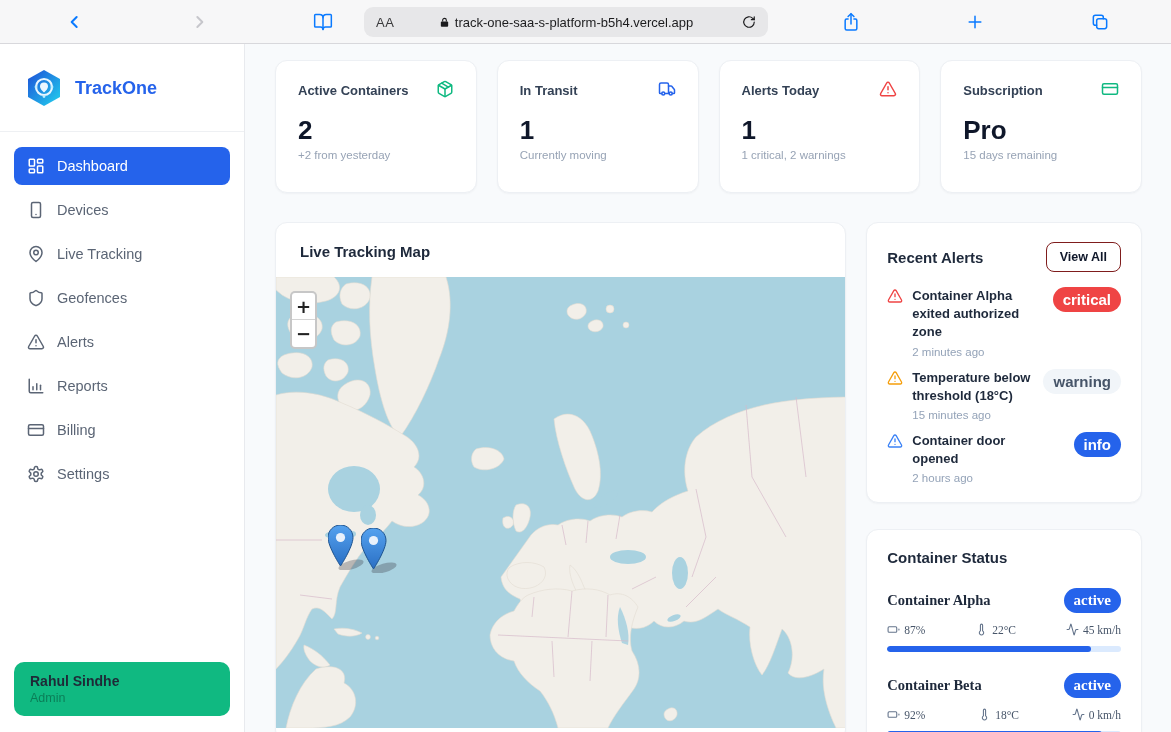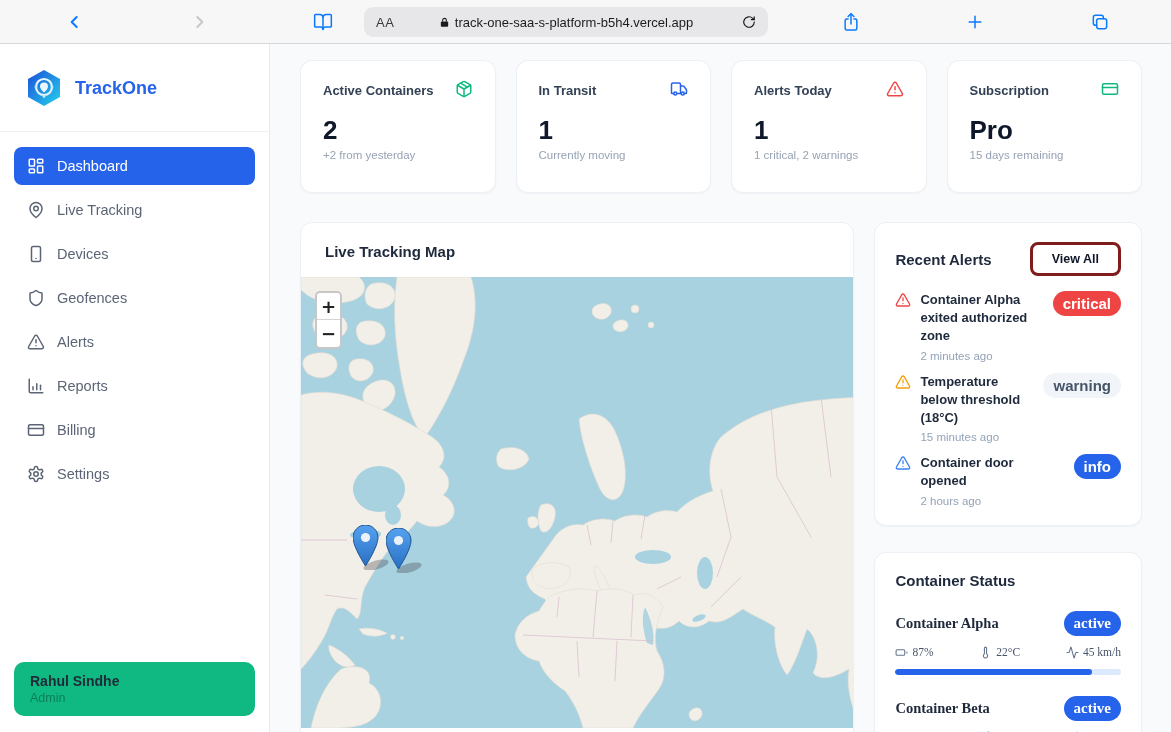--- a/index.html
+++ b/index.html
@@ -17,21 +17,21 @@
   .reader-btn { position:absolute; left:12px; font-size:13px; color:#3a3a3c; letter-spacing:.5px; }
   .addr-center { flex:1; display:flex; align-items:center; justify-content:center; gap:5px;
                  font-size:13px; color:#1c1c1e; }
   .addr-center svg { width:11px; height:11px; color:#1c1c1e; }
   .refresh-btn { position:absolute; right:8px; width:22px; height:22px; display:flex; align-items:center;
                  justify-content:center; color:#1c1c1e; }
   .refresh-btn svg { width:14px; height:14px; }
 
   
   .app { display:flex; height:688px; }
-  .sidebar { width:270px; background:#fff; border-right:1px solid #e8eaee; display:flex; flex-direction:column; }
+  .sidebar { width:245px; background:#fff; border-right:1px solid #e8eaee; display:flex; flex-direction:column; }
   .logo-block { display:flex; align-items:center; gap:11px; padding:24px 20px 23px 24px; border-bottom:1px solid #eef0f3; }
   .logo-mark svg { width:40px; height:40px; display:block; }
   .brand { font-size:18px; font-weight:700; color:#2563eb; }
   .nav { padding:15px 0 0; flex:1; }
   .nav-item { display:flex; align-items:center; gap:12px; height:38px; margin:0 14px 6px; padding:0 13px;
               border-radius:8px; font-size:14.5px; font-weight:500; color:#5b6575; cursor:pointer; }
   .nav-item .icon, .nav-item .icon svg { width:18px; height:18px; display:block; }
   .nav-item.active { background:#2563eb; color:#fff; }
   .user-card { margin:0 14px 16px; background:#10b981; border-radius:10px; padding:11px 16px; cursor:pointer; }
   .user-name { font-size:14px; font-weight:700; color:#1f2937; }
@@ -61,22 +61,22 @@
   .zoom-btn { display:flex; align-items:center; justify-content:center; height:27px; font-size:18px; font-weight:600;
               color:#222; cursor:pointer; font-family:"DejaVu Sans",sans-serif; }
   .zoom-btn:first-child { border-bottom:1px solid #d4d4d4; }
   .marker { position:absolute; width:45px; height:45px; z-index:4; cursor:pointer; }
 
   
   .right-col { width:280px; display:flex; flex-direction:column; gap:26px; }
   .alerts-card { padding:19px 20px 18px; }
   .alerts-head { display:flex; align-items:center; justify-content:space-between; }
   .panel-title { font-size:15px; font-weight:600; color:#1e293b; }
-  .view-all { font-size:12.5px; font-weight:600; color:#0f172a; background:#fff; border:3px solid #7f1d1d;
-              border-radius:8px; padding:7px 19px; cursor:pointer; }
+  .view-all { font-size:12.5px; font-weight:600; color:#0f172a; background:#fff; border:1px solid #7f1d1d;
+              border-radius:8px; padding:7px 13px; cursor:pointer; }
   .alert-list { margin-top:15px; display:flex; flex-direction:column; gap:11px; }
   .alert-row { display:flex; gap:9px; }
   .alert-icon, .alert-icon svg { width:16px; height:16px; flex:none; }
   .alert-icon { margin-top:1px; }
   .alert-icon.critical { color:#ef4444; } .alert-icon.warning { color:#f59e0b; } .alert-icon.info { color:#3b82f6; }
   .alert-body { flex:1; }
   .alert-msg { font-size:13px; font-weight:600; color:#1e293b; line-height:1.4; max-width:138px; }
   .alert-time { font-size:11.5px; color:#94a3b8; margin-top:4px; }
   .badge { font-size:15px; font-weight:600; border-radius:999px; padding:4px 10px; height:fit-content; flex:none; }
   .badge.critical { background:#ef4444; color:#fff; }
@@ -183,34 +183,34 @@
               <rect x="14" y="3" width="7" height="5" rx="1"></rect>
               <rect x="14" y="12" width="7" height="9" rx="1"></rect>
               <rect x="3" y="16" width="7" height="5" rx="1"></rect>
             </svg>
           </span>
           <span>Dashboard</span>
         </div>
         <div class="nav-item">
           <span class="icon ">
             <svg viewBox="0 0 24 24" fill="none" stroke="currentColor" stroke-width="2" stroke-linecap="round" stroke-linejoin="round">
+              <rect x="6" y="2" width="12" height="20" rx="2"></rect>
+              <path d="M12 18h.01"></path>
+            </svg>
+          </span>
+          <span>Devices</span>
+        </div>
+        <div class="nav-item">
+          <span class="icon ">
+            <svg viewBox="0 0 24 24" fill="none" stroke="currentColor" stroke-width="2" stroke-linecap="round" stroke-linejoin="round">
               <path d="M20 10c0 6-8 12-8 12s-8-6-8-12a8 8 0 0 1 16 0Z"></path>
               <circle cx="12" cy="10" r="3"></circle>
             </svg>
           </span>
           <span>Live Tracking</span>
-        </div>
-        <div class="nav-item">
-          <span class="icon ">
-            <svg viewBox="0 0 24 24" fill="none" stroke="currentColor" stroke-width="2" stroke-linecap="round" stroke-linejoin="round">
-              <rect x="6" y="2" width="12" height="20" rx="2"></rect>
-              <path d="M12 18h.01"></path>
-            </svg>
-          </span>
-          <span>Devices</span>
         </div>
         <div class="nav-item">
           <span class="icon ">
             <svg viewBox="0 0 24 24" fill="none" stroke="currentColor" stroke-width="2" stroke-linecap="round" stroke-linejoin="round">
               <path d="M20 13c0 5-3.5 7.5-7.66 8.95a1 1 0 0 1-.67-.01C7.5 20.5 4 18 4 13V6a1 1 0 0 1 1-1c2 0 4.5-1.2 6.24-2.72a1.17 1.17 0 0 1 1.52 0C14.51 3.81 17 5 19 5a1 1 0 0 1 1 1z"></path>
             </svg>
           </span>
           <span>Geofences</span>
         </div>
         <div class="nav-item">

